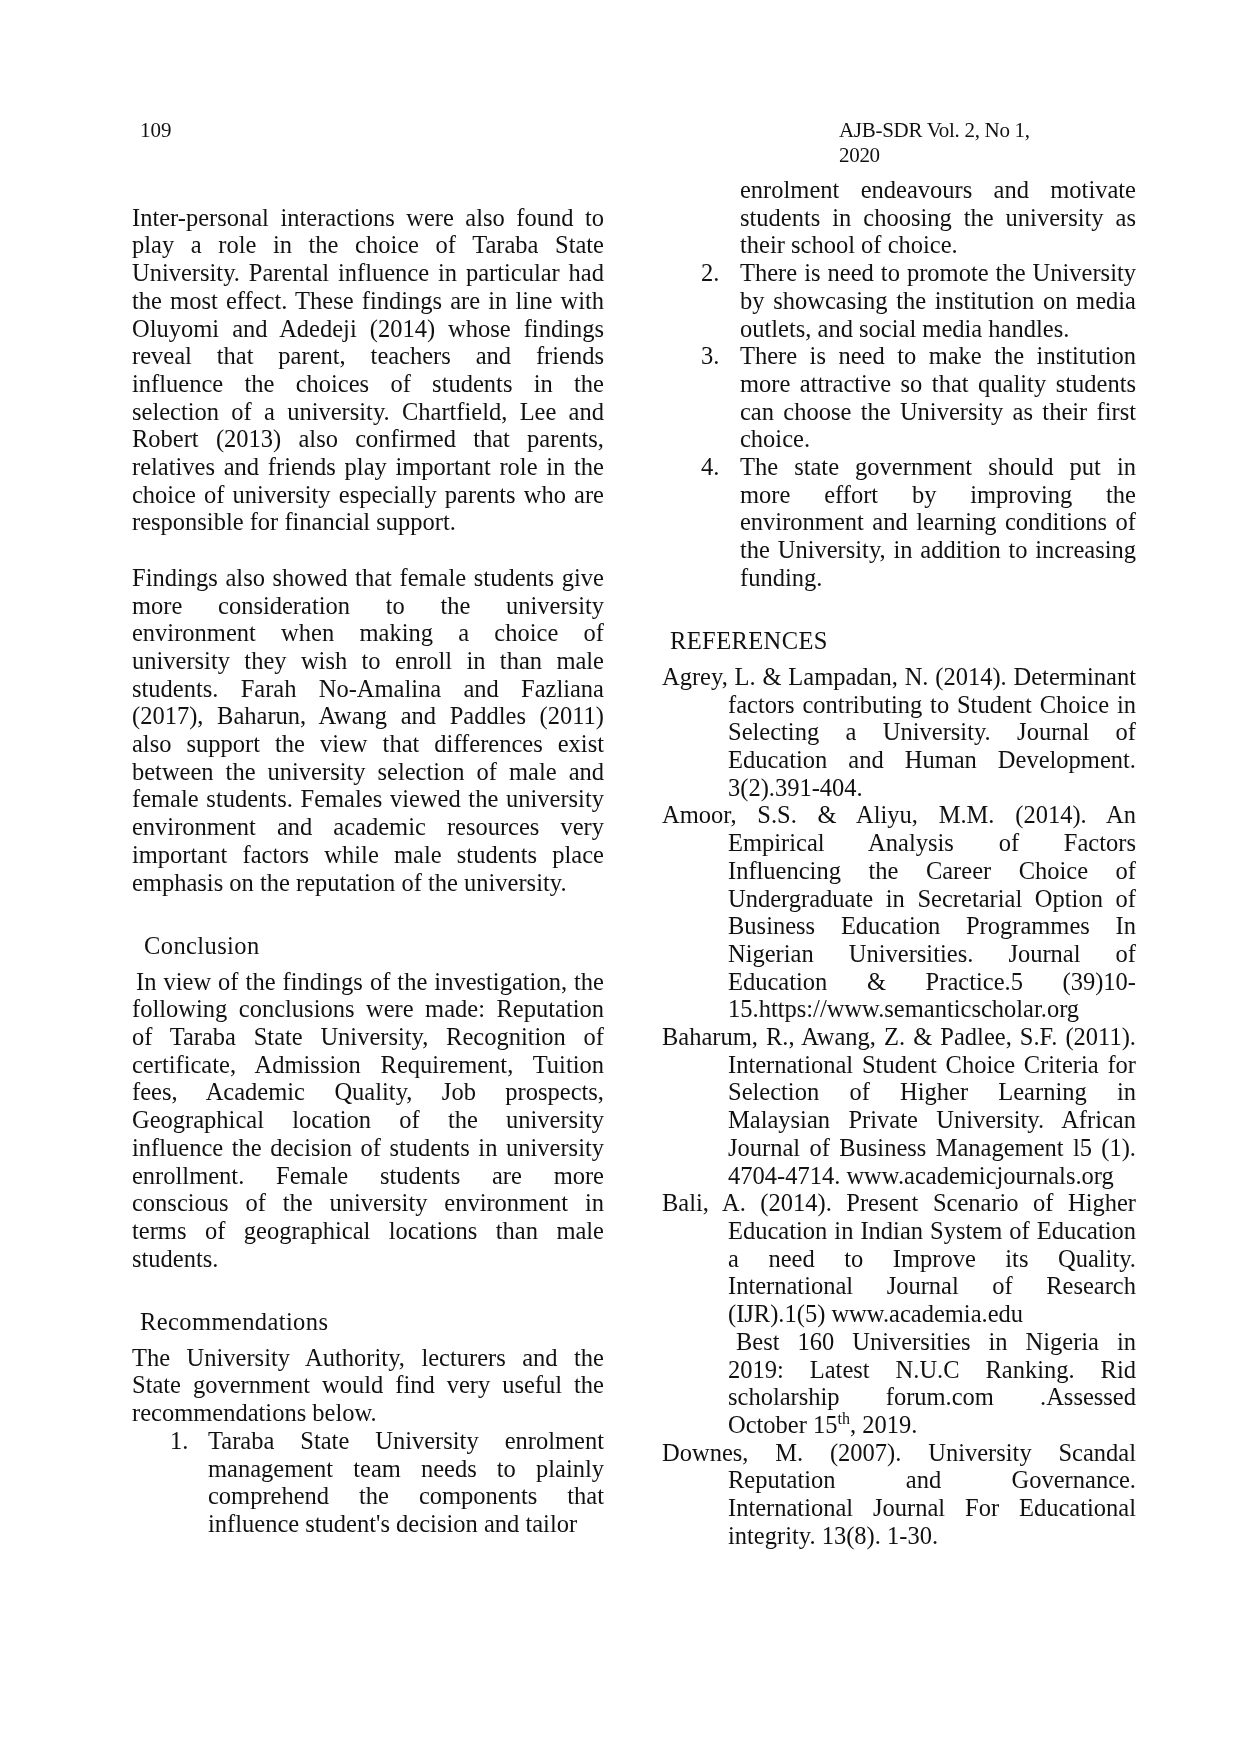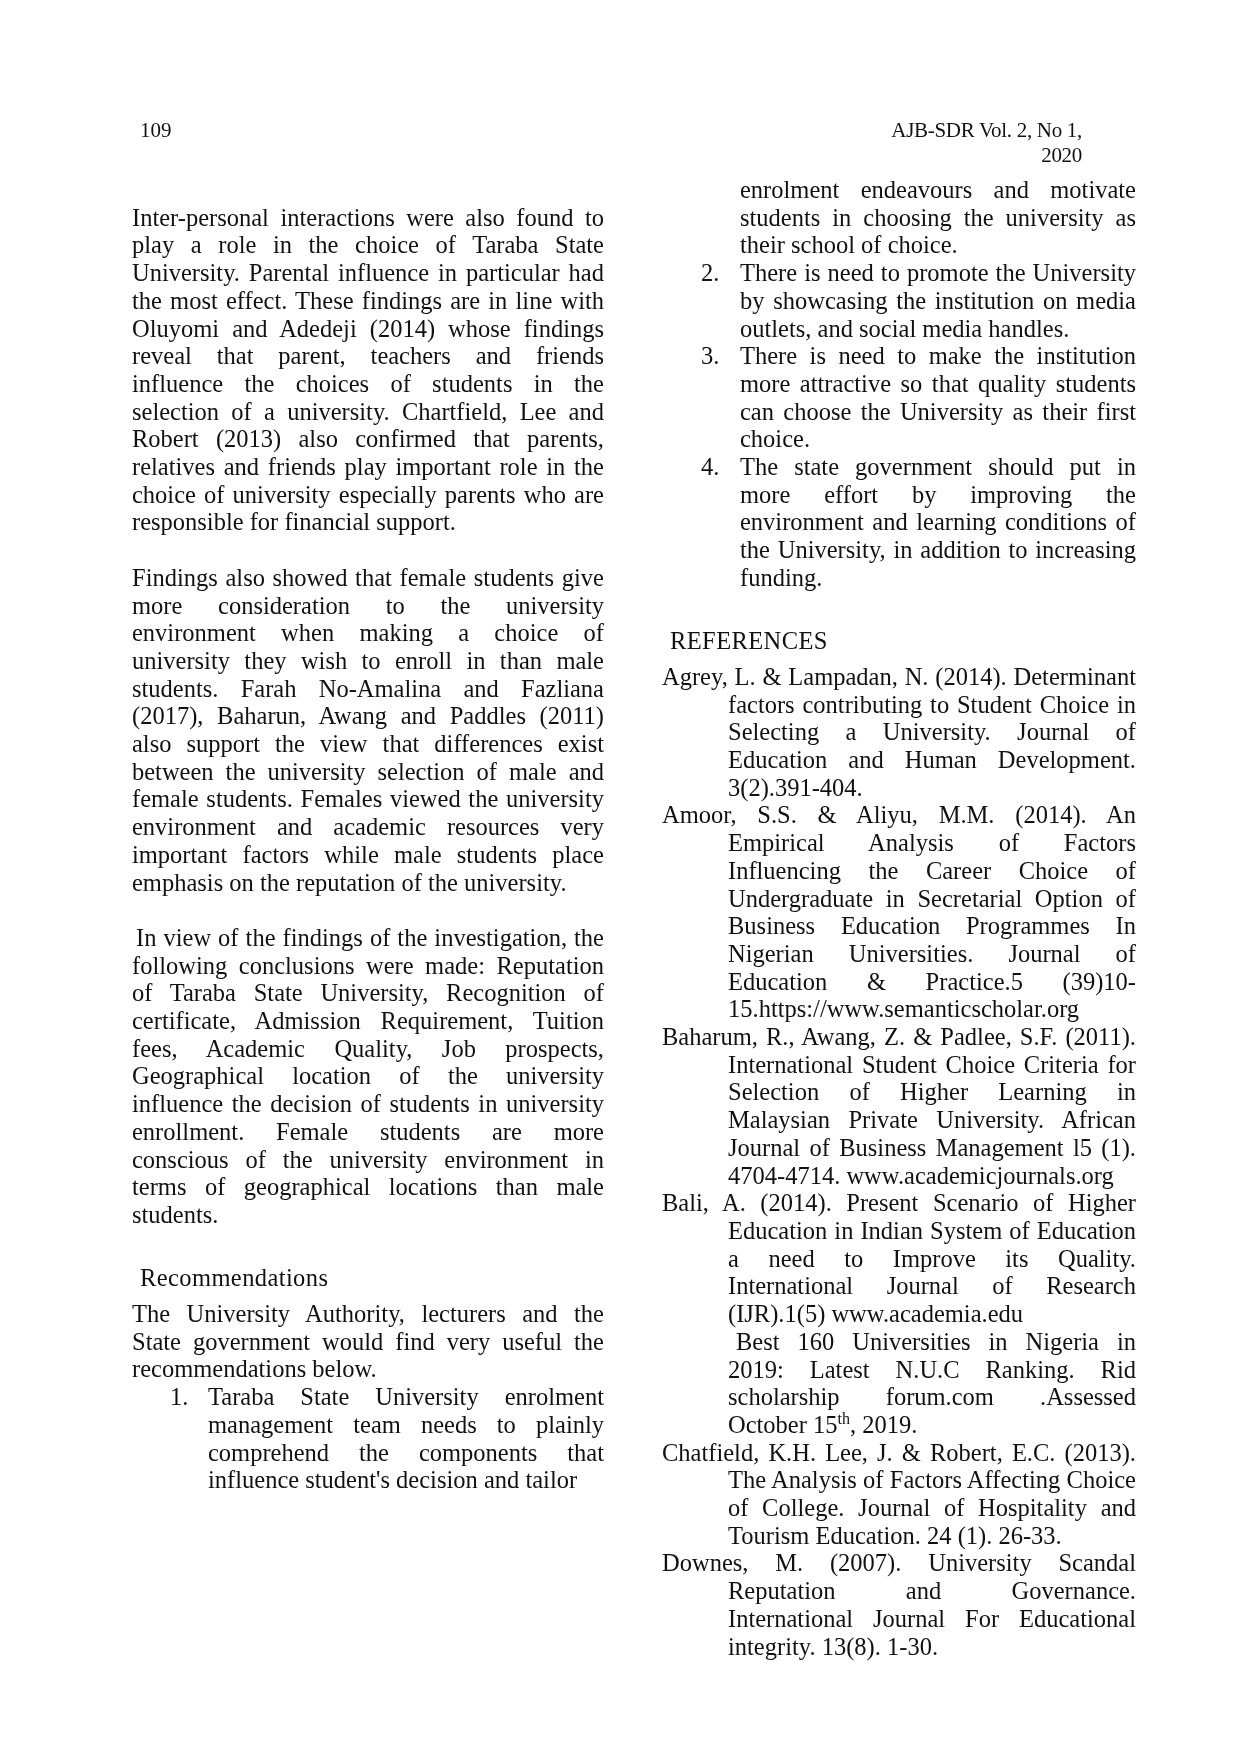--- a/index.html
+++ b/index.html
@@ -1,20 +1,20 @@
 <!DOCTYPE html>
 <html><head>
 <meta charset="utf-8">
 <style>
   html, body { margin: 0; padding: 0; background: #ffffff; }
   body { width: 1241px; height: 1754px; position: relative; overflow: hidden;
          font-family: "Liberation Serif", "DejaVu Serif", serif; color: #111; }
   .hdr { position: absolute; top: 118px; font-size: 21px; }
   .hdr.left { left: 140px; }
-  .hdr.right { left: 864px; width: 218px; text-align: right; letter-spacing: -0.3px; }
+  .hdr.right { left: 839px; width: 218px; letter-spacing: -0.3px; }
   .col { position: absolute; top: 176px; font-size: 24.5px; line-height: 27.7px; text-align: justify; }
   .col.left { left: 132px; width: 472px; }
   .col.right { left: 662px; width: 474px; }
   p { margin: 0; }
   .gap { height: 27.7px; }
   .heading { margin: 8px; font-weight: normal; font-size: 24.5px; letter-spacing: 0.4px; }
   .heading.ind { padding-left: 4px; }
   .ind1 { text-indent: 4px; }
   ol.recs { list-style: none; margin: 0; padding: 0; }
   ol.recs li { position: relative; padding-left: 76px; }
@@ -31,20 +31,21 @@
 
 <div class="hdr left">109</div>
 <div class="hdr right">AJB-SDR Vol. 2, No 1, 2020</div>
 
 <div class="col left">
   <div class="gap"></div>
   <p>Inter-personal interactions were also found to play a role in the choice of Taraba State University. Parental influence in particular had the most effect. These findings are in line with Oluyomi and Adedeji (2014) whose findings reveal that parent, teachers and friends influence the choices of students in the selection of a university. Chartfield, Lee and Robert (2013) also confirmed that parents, relatives and friends play important role in the choice of university especially parents who are responsible for financial support.</p>
   <div class="gap"></div>
   <p>Findings also showed that female students give more consideration to the university environment when making a choice of university they wish to enroll in than male students. Farah No-Amalina and Fazliana (2017), Baharun, Awang and Paddles (2011) also support the view that differences exist between the university selection of male and female students. Females viewed the university environment and academic resources very important factors while male students place emphasis on the reputation of the university.</p>
   <div class="gap"></div>
+  <h3 class="heading ind">Conclusion</h3>
   <p class="ind1">In view of the findings of the investigation, the following conclusions were made: Reputation of Taraba State University, Recognition of certificate, Admission Requirement, Tuition fees, Academic Quality, Job prospects, Geographical location of the university influence the decision of students in university enrollment. Female students are more conscious of the university environment in terms of geographical locations than male students.</p>
   <div class="gap"></div>
   <h3 class="heading">Recommendations</h3>
   <p>The University Authority, lecturers and the State government would find very useful the recommendations below.</p>
   <ol class="recs">
     <li>
       <span class="num">1.</span>
       <span>Taraba State University enrolment management team needs to plainly comprehend the components that influence student's decision and tailor</span>
     </li>
   </ol>
@@ -68,15 +69,14 @@
   </ol>
   <div class="gap"></div>
   <h3 class="heading">REFERENCES</h3>
   <p class="ref">Agrey, L. &amp; Lampadan, N. (2014). Determinant factors contributing to Student Choice in Selecting a University. Journal of Education and Human Development. 3(2).391-404.</p>
   <p class="ref">Amoor, S.S. &amp; Aliyu, M.M. (2014). An Empirical Analysis of Factors Influencing the Career Choice of Undergraduate in Secretarial Option of Business Education Programmes In Nigerian Universities. Journal of Education &amp; Practice.5 (39)10-15.https://www.semanticscholar.org</p>
   <p class="ref">Baharum, R., Awang, Z. &amp; Padlee, S.F. (2011). International Student Choice Criteria for Selection of Higher Learning in Malaysian Private University. African Journal of Business Management l5 (1). 4704-4714. www.academicjournals.org</p>
   <p class="ref">
     <span>Bali, A. (2014). Present Scenario of Higher Education in Indian System of Education a need to Improve its Quality. International Journal of Research (IJR).1(5) www.academia.edu</span>
     <span class="extra"><span>Best 160 Universities in Nigeria in 2019: Latest N.U.C Ranking. Rid scholarship forum.com .Assessed October 15</span><sup>th</sup><span>, 2019.</span></span>
   </p>
-  <p class="ref">Chatfield, K.H. Lee, J. &amp; Robert, E.C. (2013). The Analysis of Factors Affecting Choice of College. Journal of Hospitality and Tourism Education. 24 (1). 26-33.</p>
   <p class="ref">Downes, M. (2007). University Scandal Reputation and Governance. International Journal For Educational integrity. 13(8). 1-30.</p>
 </div>
 
 </body></html>

